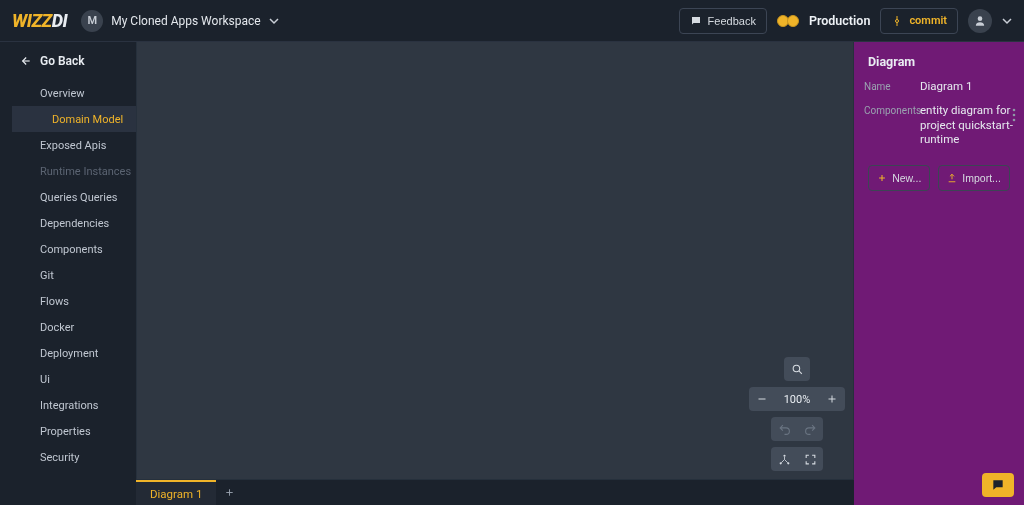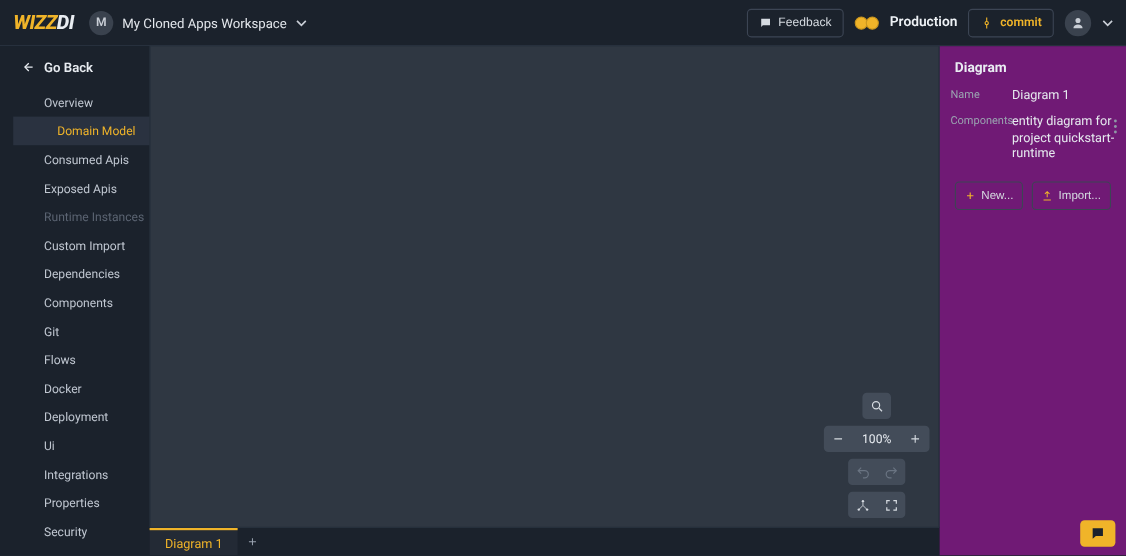--- a/index.html
+++ b/index.html
@@ -118,24 +118,23 @@
         <svg width="14" height="14" viewBox="0 0 24 24">
             <path d="M14 6l-6 6 6 6" stroke="#e9edf2" stroke-width="2" fill="none"></path>
             <path d="M8 12h12" stroke="#e9edf2" stroke-width="2"></path>
           </svg>
       </span>
       <span>Go Back</span>
     </div>
     <div class="nav" id="nav">
         <div class="nav-item">Overview</div>
         <div class="nav-item active">Domain Model</div>
-        <div class="nav-item">Consumed Apis</div>
         <div class="nav-item">Exposed Apis</div>
         <div class="nav-item disabled">Runtime Instances</div>
-        <div class="nav-item">Custom Import</div>
+        <div class="nav-item">Queries Queries</div>
         <div class="nav-item">Dependencies</div>
         <div class="nav-item">Components</div>
         <div class="nav-item">Git</div>
         <div class="nav-item">Flows</div>
         <div class="nav-item">Docker</div>
         <div class="nav-item">Deployment</div>
         <div class="nav-item">Ui</div>
         <div class="nav-item">Integrations</div>
         <div class="nav-item">Properties</div>
         <div class="nav-item">Security</div>

